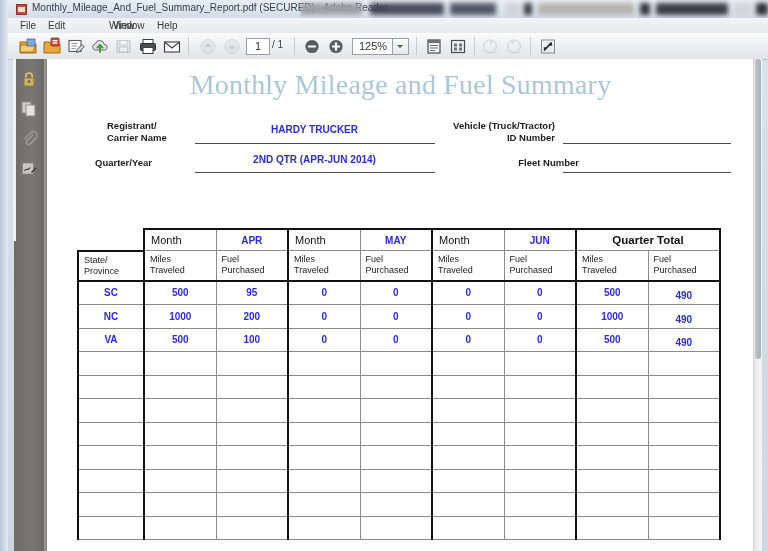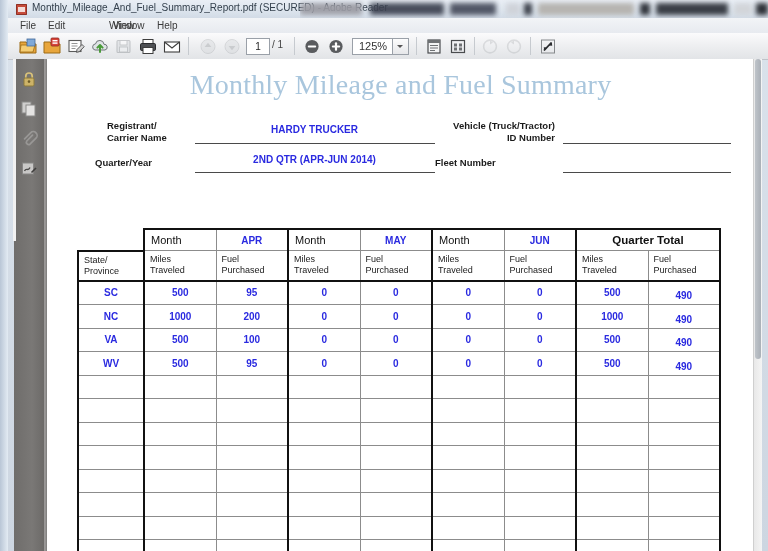--- a/index.html
+++ b/index.html
@@ -457,21 +457,21 @@
         <div class="field-label" style="left:48px;  top:98px;  width:100px;">Quarter/Year</div>
         <div class="field-value" style="left:150px; top:95px; width:235px;">2ND QTR (APR-JUN 2014)</div>
         <div class="field-rule" style="left:148px; top:113px; width:240px;"></div>
 
         <div class="field-label" style="left:388px; top:61px; width:120px; text-align:right;">
           <span>Vehicle (Truck/Tractor)</span><br>
           <span>ID Number</span>
         </div>
         <div class="field-rule" style="left:516px; top:84px; width:168px;"></div>
 
-        <div class="field-label" style="left:388px; top:98px; width:120px; ">Fleet Number</div>
+        <div class="field-label" style="left:412px; top:98px; width:120px; text-align:right;">Fleet Number</div>
         <div class="field-value" style="left:520px; top:95px; width:160px;"></div>
         <div class="field-rule" style="left:516px; top:113px; width:168px;"></div>
 
 
         <table class="tbl">
           <colgroup>
             <col style="width:66px">
               <col style="width:72px">
               <col style="width:72px">
             <col style="width:72px">
@@ -559,31 +559,20 @@
               <td class="cell gl">VA</td>
               <td class="cell gl">500</td>
               <td class="cell gr">100</td>
               <td class="cell gl">0</td>
               <td class="cell gr">0</td>
               <td class="cell gl">0</td>
               <td class="cell gr">0</td>
               <td class="cell gl">500</td>
               <td class="cell gr"><span class="shift-dn">490</span></td>
             </tr>
-            <tr>
-              <td class="cell gl">WV</td>
-              <td class="cell gl">500</td>
-              <td class="cell gr">95</td>
-              <td class="cell gl">0</td>
-              <td class="cell gr">0</td>
-              <td class="cell gl">0</td>
-              <td class="cell gr">0</td>
-              <td class="cell gl">500</td>
-              <td class="cell gr"><span class="shift-dn">490</span></td>
-            </tr>
 
             <tr>
                 <td class="blankcell gl"></td>
                 <td class="blankcell gl"></td>
                 <td class="blankcell gr"></td>
                 <td class="blankcell gl"></td>
                 <td class="blankcell gr"></td>
                 <td class="blankcell gl"></td>
                 <td class="blankcell gr"></td>
                 <td class="blankcell gl"></td>

